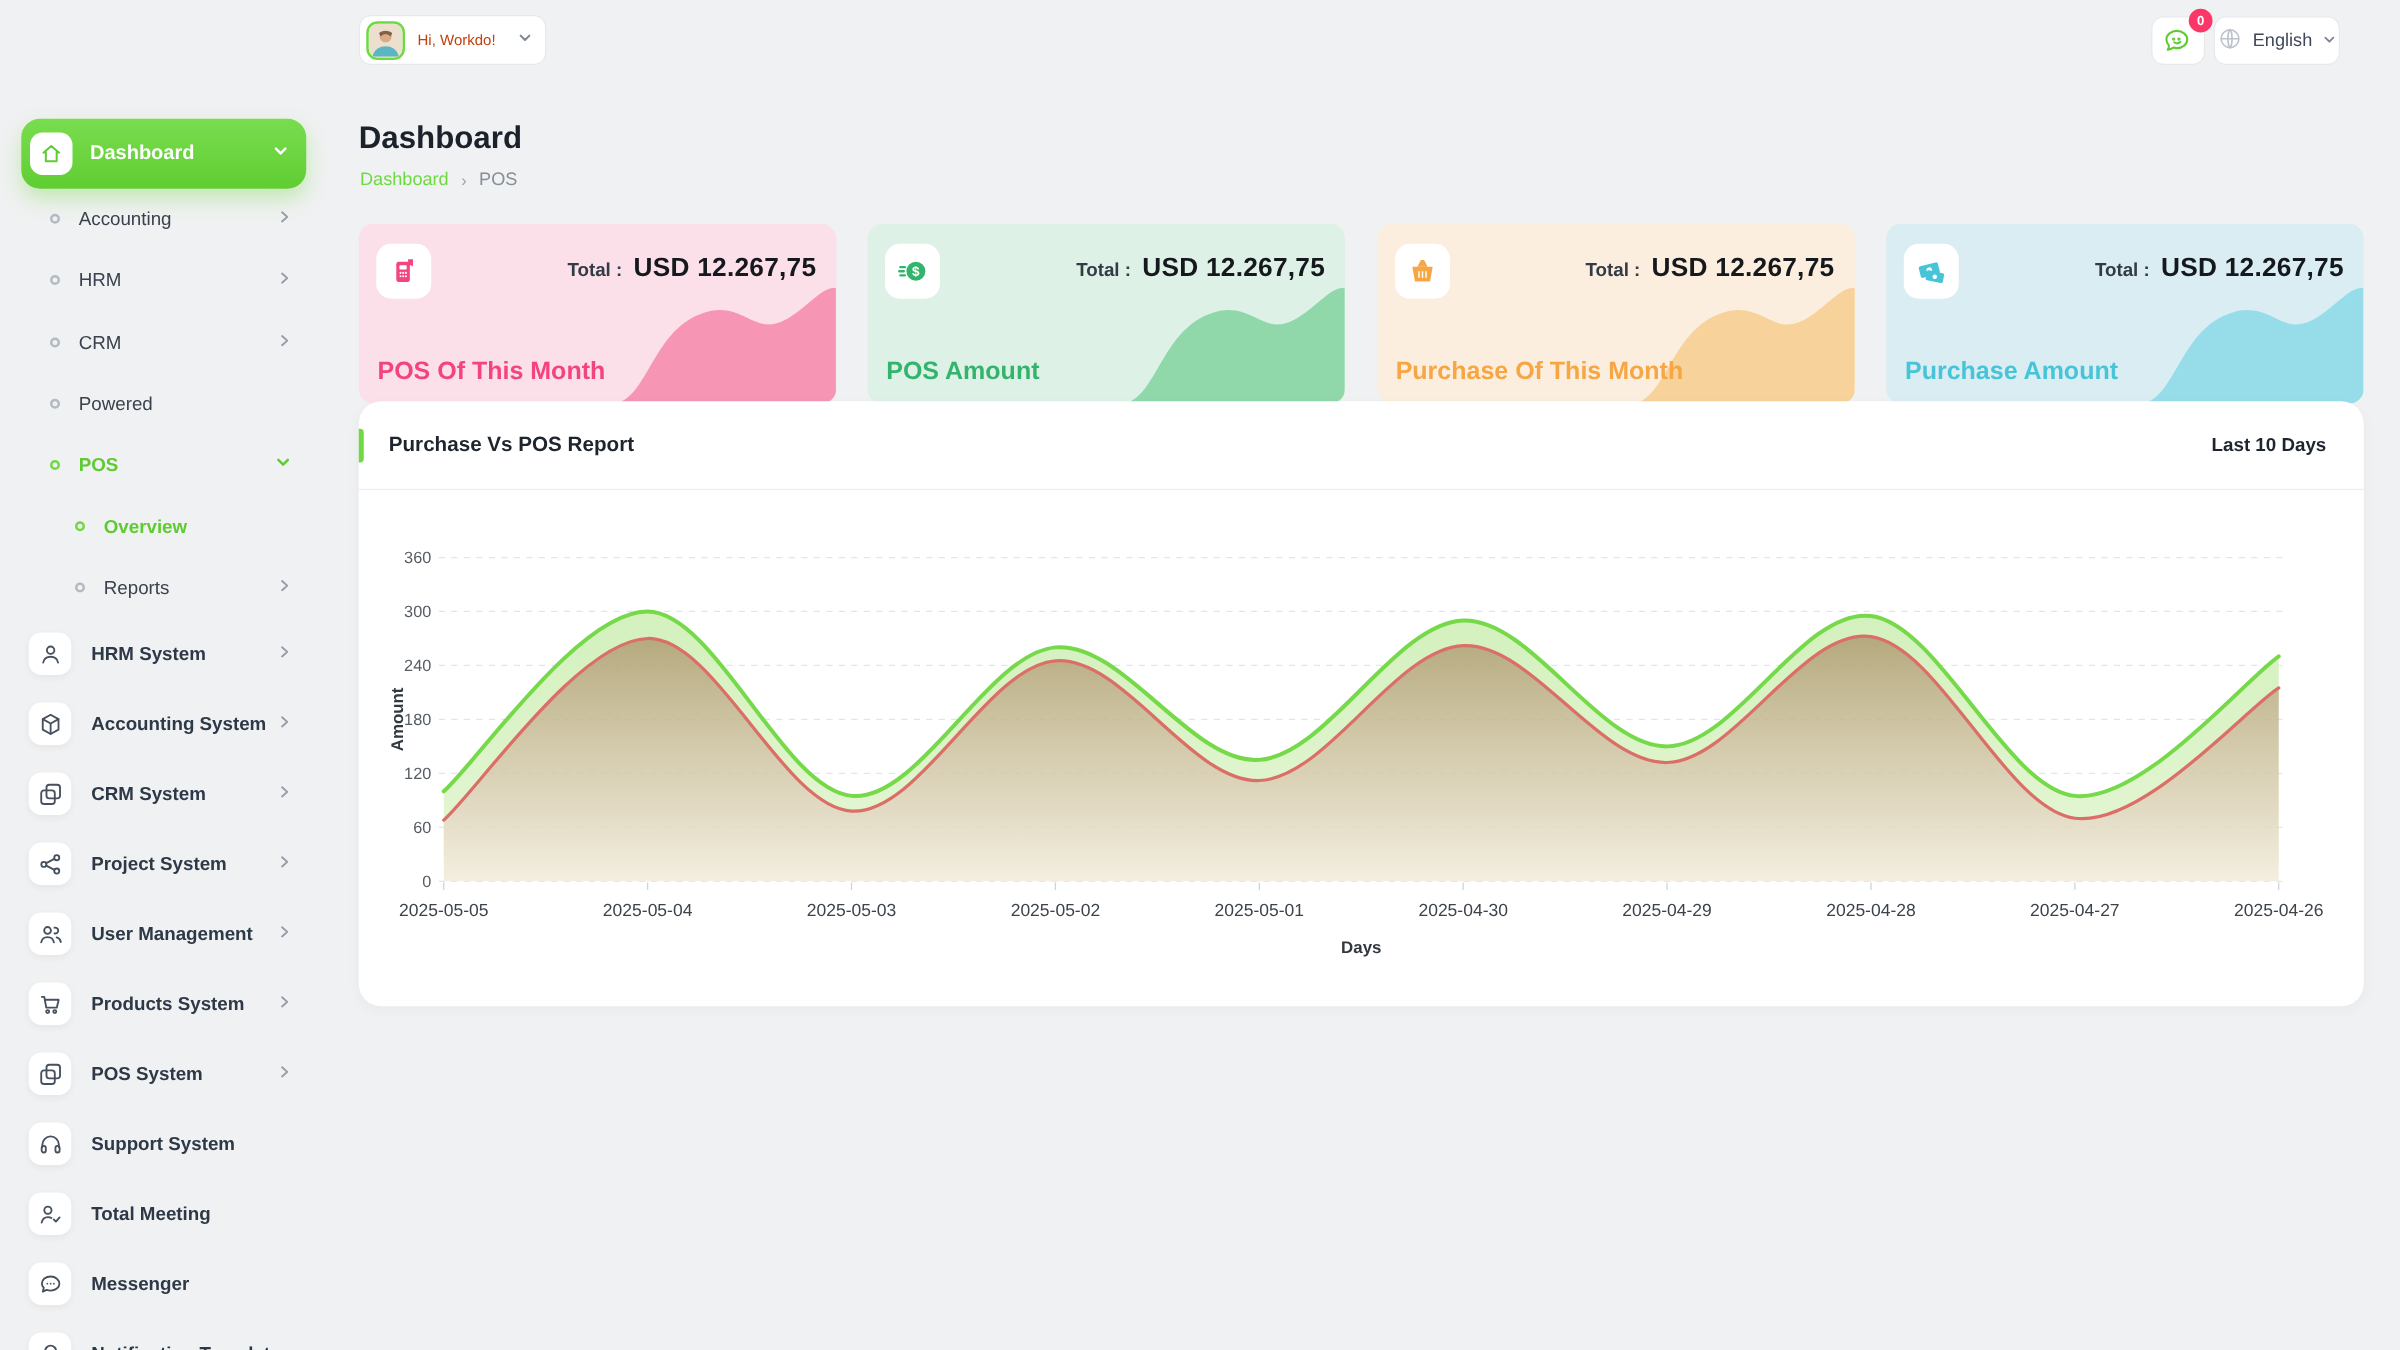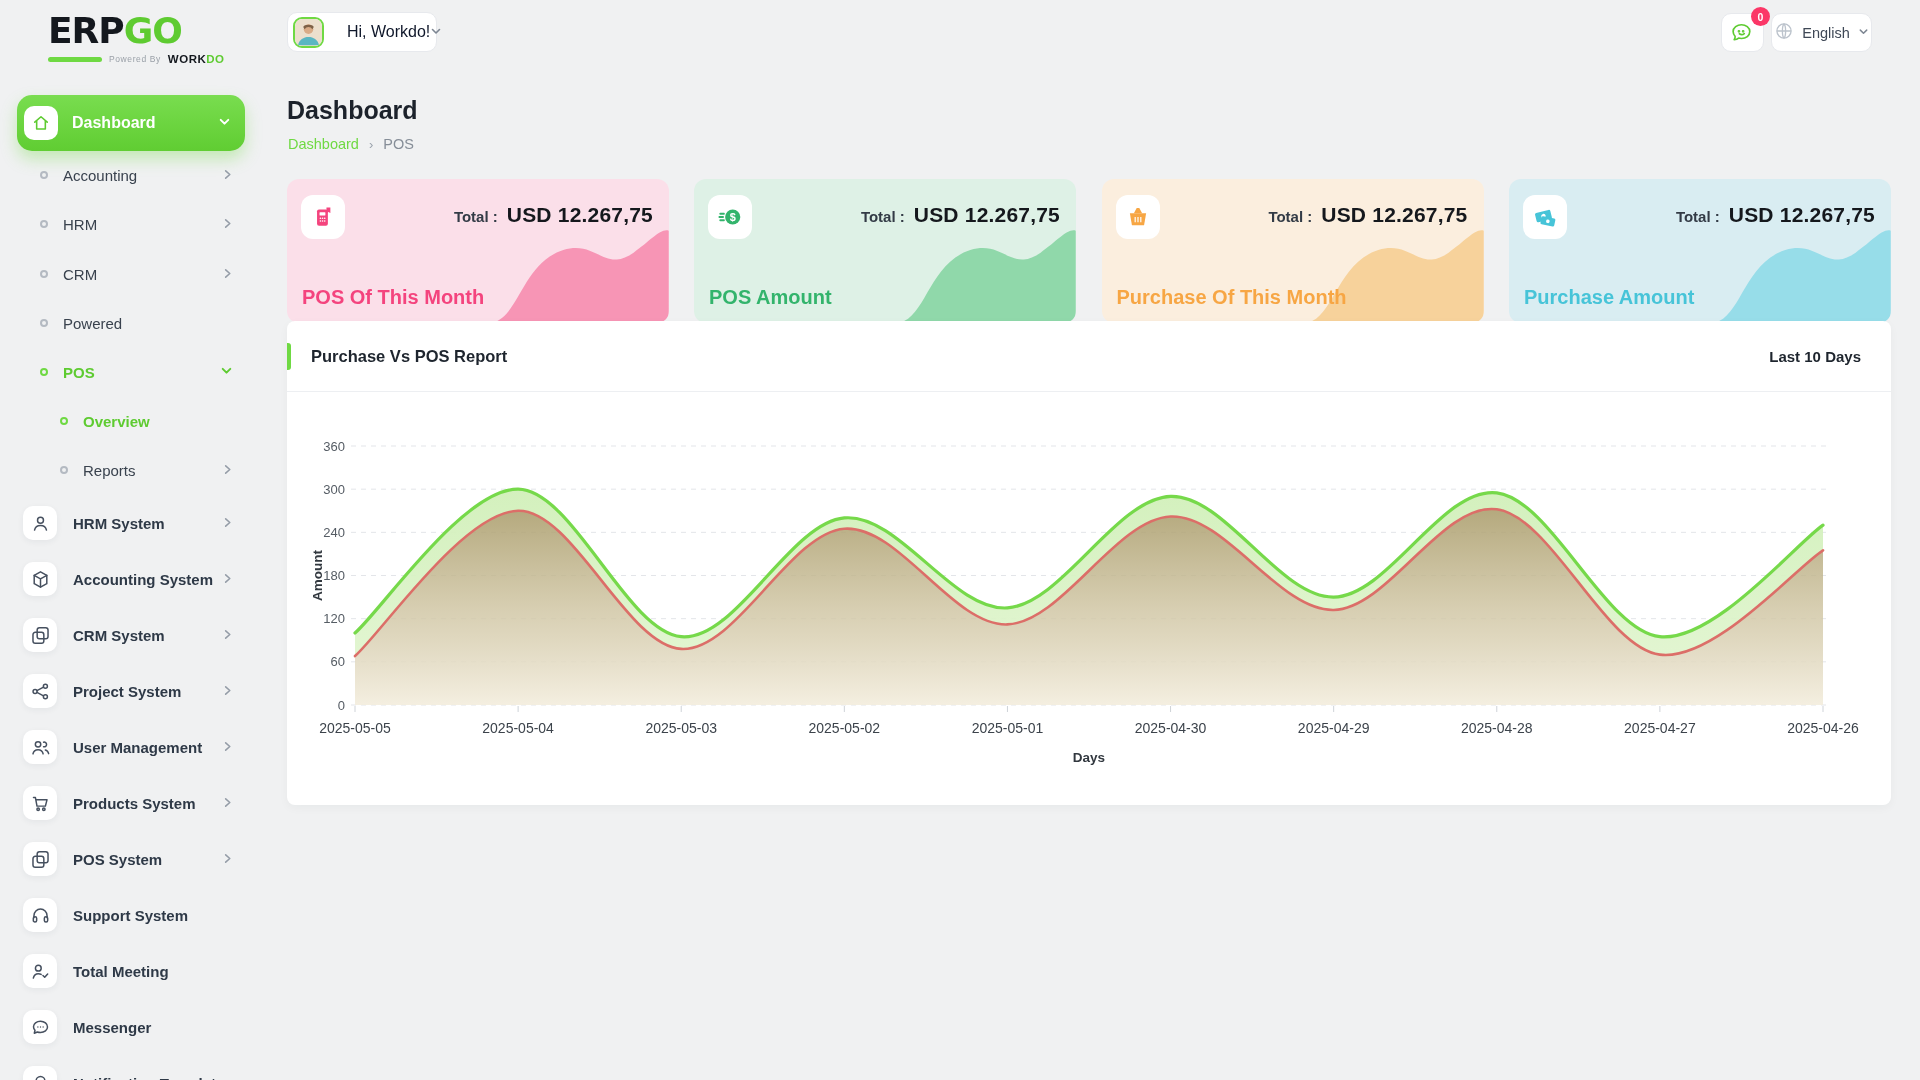--- a/index.html
+++ b/index.html
@@ -14,21 +14,21 @@
   .logo-sub { display:flex; align-items:center; gap:7px; margin-top:4px; }
   .logo-bar { width:54px; height:5px; border-radius:3px; background:#6fd943; }
   .logo-powered { font-size:8.5px; color:#9aa0a8; letter-spacing:.6px; }
   .logo-work { font-size:11.5px; font-weight:800; color:#14181e; letter-spacing:.5px; }
   .logo-work .do { color:#5ecb31; }
 
   
   .user-pill { position:absolute; left:287px; top:12px; width:150px; height:40px; background:#fff;
     border:1px solid #e7e9ed; border-radius:10px; display:flex; align-items:center; padding:0 10px 0 5px; cursor:pointer; }
   .avatar { width:31px; height:31px; border-radius:9px; border:2px solid #6fd943; overflow:hidden; flex:none; }
-  .user-greeting { font-size:16px; color:#0f172a; margin-left:23px; flex:1; white-space:nowrap; }
+  .user-greeting { font-size:12px; color:#c2410c; margin-left:10px; flex:1; white-space:nowrap; }
   .topbtn { position:absolute; top:13px; background:#fff; border:1px solid #e7e9ed; border-radius:10px;
     display:flex; align-items:center; justify-content:center; cursor:pointer; }
   .notif-btn { left:1721px; width:43px; height:39px; }
   .badge { position:absolute; top:-7px; right:-7px; min-width:19px; height:19px; border-radius:10px; background:#fb3767;
     color:#fff; font-size:10.5px; font-weight:700; display:flex; align-items:center; justify-content:center; padding:0 5px; }
   .lang-btn { left:1771px; width:101px; height:39px; gap:8px; }
   .lang-label { font-size:14.5px; color:#3f4856; }
 
   
   .dash-btn { position:absolute; left:17px; top:95px; width:228px; height:56px; border-radius:15px;
@@ -62,40 +62,32 @@
   .scard { position:absolute; top:179px; width:382px; height:144px; border-radius:12px; overflow:hidden; }
   .scard .icon-box { position:absolute; left:14px; top:16px; width:44px; height:44px; border-radius:12px; background:#fff;
     display:flex; align-items:center; justify-content:center; }
   .scard .totals { position:absolute; right:16px; top:24px; display:flex; align-items:baseline; gap:9px; }
   .scard .total-label { font-size:15px; font-weight:600; color:#333b46; }
   .scard .amount { font-size:21px; font-weight:700; color:#15181d; letter-spacing:.2px; }
   .scard .clabel { position:absolute; left:15px; bottom:14px; font-size:20px; font-weight:700;text-align:center; }
   .scard .wave { position:absolute; right:0; bottom:0; width:46%; height:72%; }
 
   .chart-card { position:absolute; left:287px; top:321px; width:1604px; height:484px; background:#fff;
-    border-radius:8px; box-shadow:0 3px 10px rgba(30,40,50,.04); }
+    border-radius:18px; box-shadow:0 3px 10px rgba(30,40,50,.04); }
   .chart-head { position:relative; height:71px; border-bottom:1px solid #edeff2; display:flex; align-items:center; }
   .accent { position:absolute; left:0; top:22px; width:4px; height:27px; background:#6fd943; border-radius:0 3px 3px 0; }
   .chart-title { margin-left:24px; font-size:16.5px; font-weight:700; color:#1e252e; flex:1; }
   .chart-range { margin-right:30px; font-size:15px; font-weight:700; color:#1e252e; }
   #chart-svg { position:absolute; left:0; top:79px; }
 </style>
 </head>
 <body>
 
 <div class="app">
 
-  <div class="logo">
-    <div class="logo-main"><span>ERP</span><span class="go">GO</span></div>
-    <div class="logo-sub">
-      <span class="logo-bar"></span>
-      <span class="logo-powered">Powered By</span>
-      <span class="logo-work"><span>WORK</span><span class="do">DO</span></span>
-    </div>
-  </div>
 
   <div class="user-pill">
     <span class="avatar">
       <svg viewBox="0 0 36 36" width="27" height="27">
           <rect width="36" height="36" rx="8" fill="#ecdfcd"></rect>
           <path d="M4 35c1.6-7.5 7.4-11 14-11s12.4 3.5 14 11z" fill="#5ab6c2"></path>
           <circle cx="18" cy="13.5" r="6.4" fill="#d9ab87"></circle>
           <path d="M11 10.5c.8-3.6 13.2-3.6 14 0l-1.8 3a6.4 6.4 0 0 0-10.4 0z" fill="#7e6147"></path>
         </svg>
     </span>

